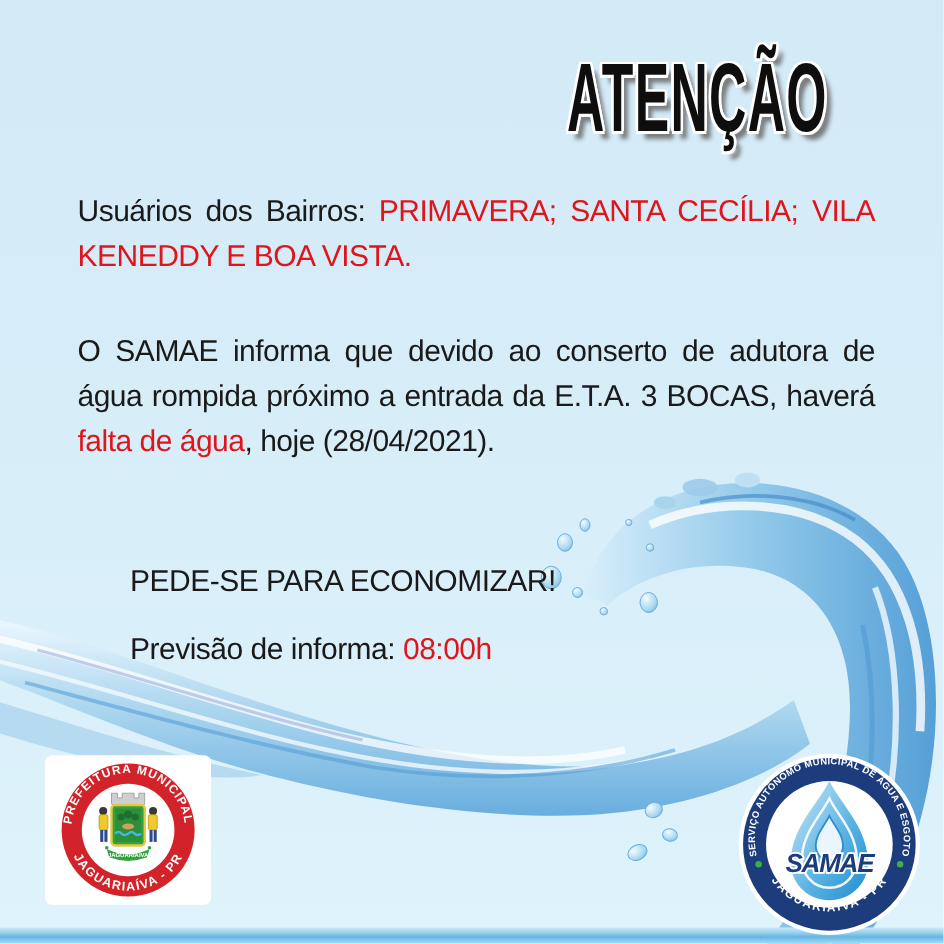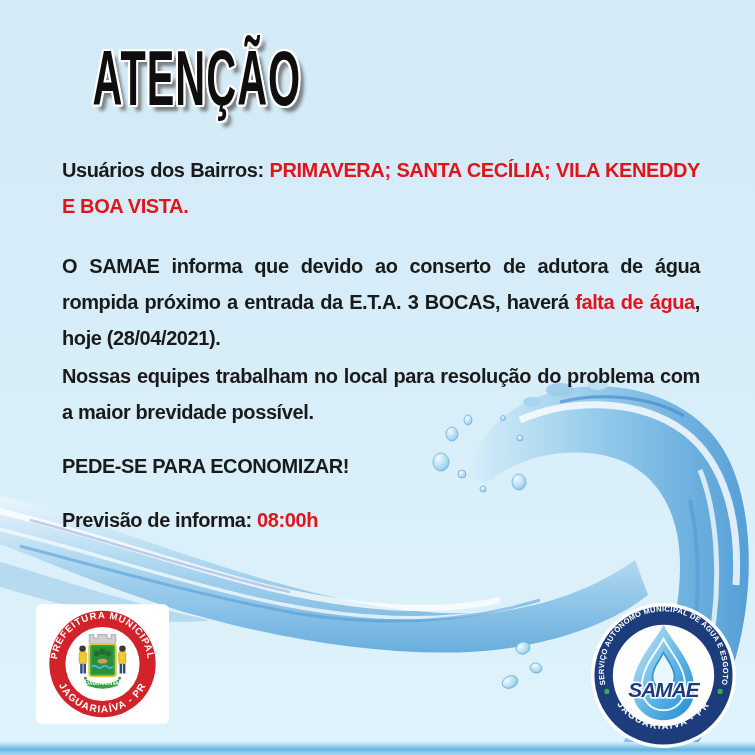--- a/index.html
+++ b/index.html
@@ -4,34 +4,34 @@
 <style>
   html,body{margin:0;padding:0;}
   body{font-family:"Liberation Sans",sans-serif;}
   .page{position:relative;width:755px;height:755px;overflow:hidden;
         background:linear-gradient(180deg,#d3eaf7 0%,#d8eef9 55%,#def3fb 100%);}
 
   
   .water{position:absolute;left:0;top:0;width:755px;height:755px;z-index:1;}
 
   
-  .title-wrap{position:absolute;top:36px;left:0;right:0;text-align:left;z-index:2;}
+  .title-wrap{position:absolute;top:36px;left:0;right:0;text-align:right;z-index:2;}
   .title{display:inline-block;font-size:78px;line-height:1.1;font-weight:bold;
          letter-spacing:2px;color:#0e0e0e;transform:scaleX(.53);transform-origin:center;
          text-shadow:
            -4px 0 #fff, 4px 0 #fff, 0 -2px #fff, 0 2px #fff,
            -3px -2px #fff, 3px -2px #fff, -3px 2px #fff, 3px 2px #fff,
            10px 6px 5px rgba(105,105,105,.85);
          white-space:nowrap;}
 
   
   .para{position:absolute;left:62px;width:638px;margin:0;z-index:2;
-        font-size:20px;font-weight:bold;line-height:36px;letter-spacing:-0.4px;
+        font-size:24px;font-weight:normal;line-height:36px;letter-spacing:-0.4px;
         color:#1a1a1a;text-align:justify;}
-  .para.single{text-align:left;}
+  .para.single{text-align:left;margin-left:42px;}
   .red{color:#e0151b;}
 
   
   .logo{position:absolute;z-index:3;}
   .logo-pref{left:36px;top:604px;width:133px;height:120px;}
   .logo-samae{left:589px;top:601px;width:149px;height:149px;}
 
   
   .footer-bar{position:absolute;left:0;right:0;bottom:0;height:13px;z-index:2;
         background:linear-gradient(180deg,#cdebf9 0%,#8ecbe9 38%,#62b6e5 58%,#a8dcf3 100%);}
@@ -95,23 +95,22 @@
       <ellipse cx="510" cy="682" rx="8" ry="6" fill="url(#dropG)" transform="rotate(-25 510 682)"></ellipse>
     </g>
   </svg>
 
   <div class="title-wrap">
     <span class="title">ATENÇÃO</span>
   </div>
 
   <p class="para" style="top:152px"><span>Usuários dos Bairros: </span><span class="red">PRIMAVERA; SANTA CECÍLIA; VILA KENEDDY E BOA VISTA.</span></p>
 
-  <p class="para" style="top:248px"><span>O SAMAE informa que devido ao conserto de adutora de água rompida próximo a entrada da E.T.A. 3 BOCAS, haverá </span><span class="red">falta de água</span><span>, hoje (28/04/2021).</span></p>
+  <p class="para" style="top:264px"><span>O SAMAE informa que devido ao conserto de adutora de água rompida próximo a entrada da E.T.A. 3 BOCAS, haverá </span><span class="red">falta de água</span><span>, hoje (28/04/2021).</span></p>
 
-  <p class="para" style="top:358px">Nossas equipes trabalham no local para resolução do problema com a maior brevidade possível.</p>
 
   <p class="para single" style="top:448px">PEDE-SE PARA ECONOMIZAR!</p>
 
   <p class="para single" style="top:502px"><span>Previsão de informa: </span><span class="red">08:00h</span></p>
 
   <svg class="logo logo-pref" viewBox="0 0 140 126">
     <rect x="0" y="0" width="140" height="126" rx="6" fill="#ffffff"></rect>
     <circle cx="70" cy="63" r="56" fill="#d2232a"></circle>
     <circle cx="70" cy="63" r="39" fill="#ffffff"></circle>
     <path id="pmTop" d="M22,63 A48,48 0 1 1 118,63" fill="none"></path>

